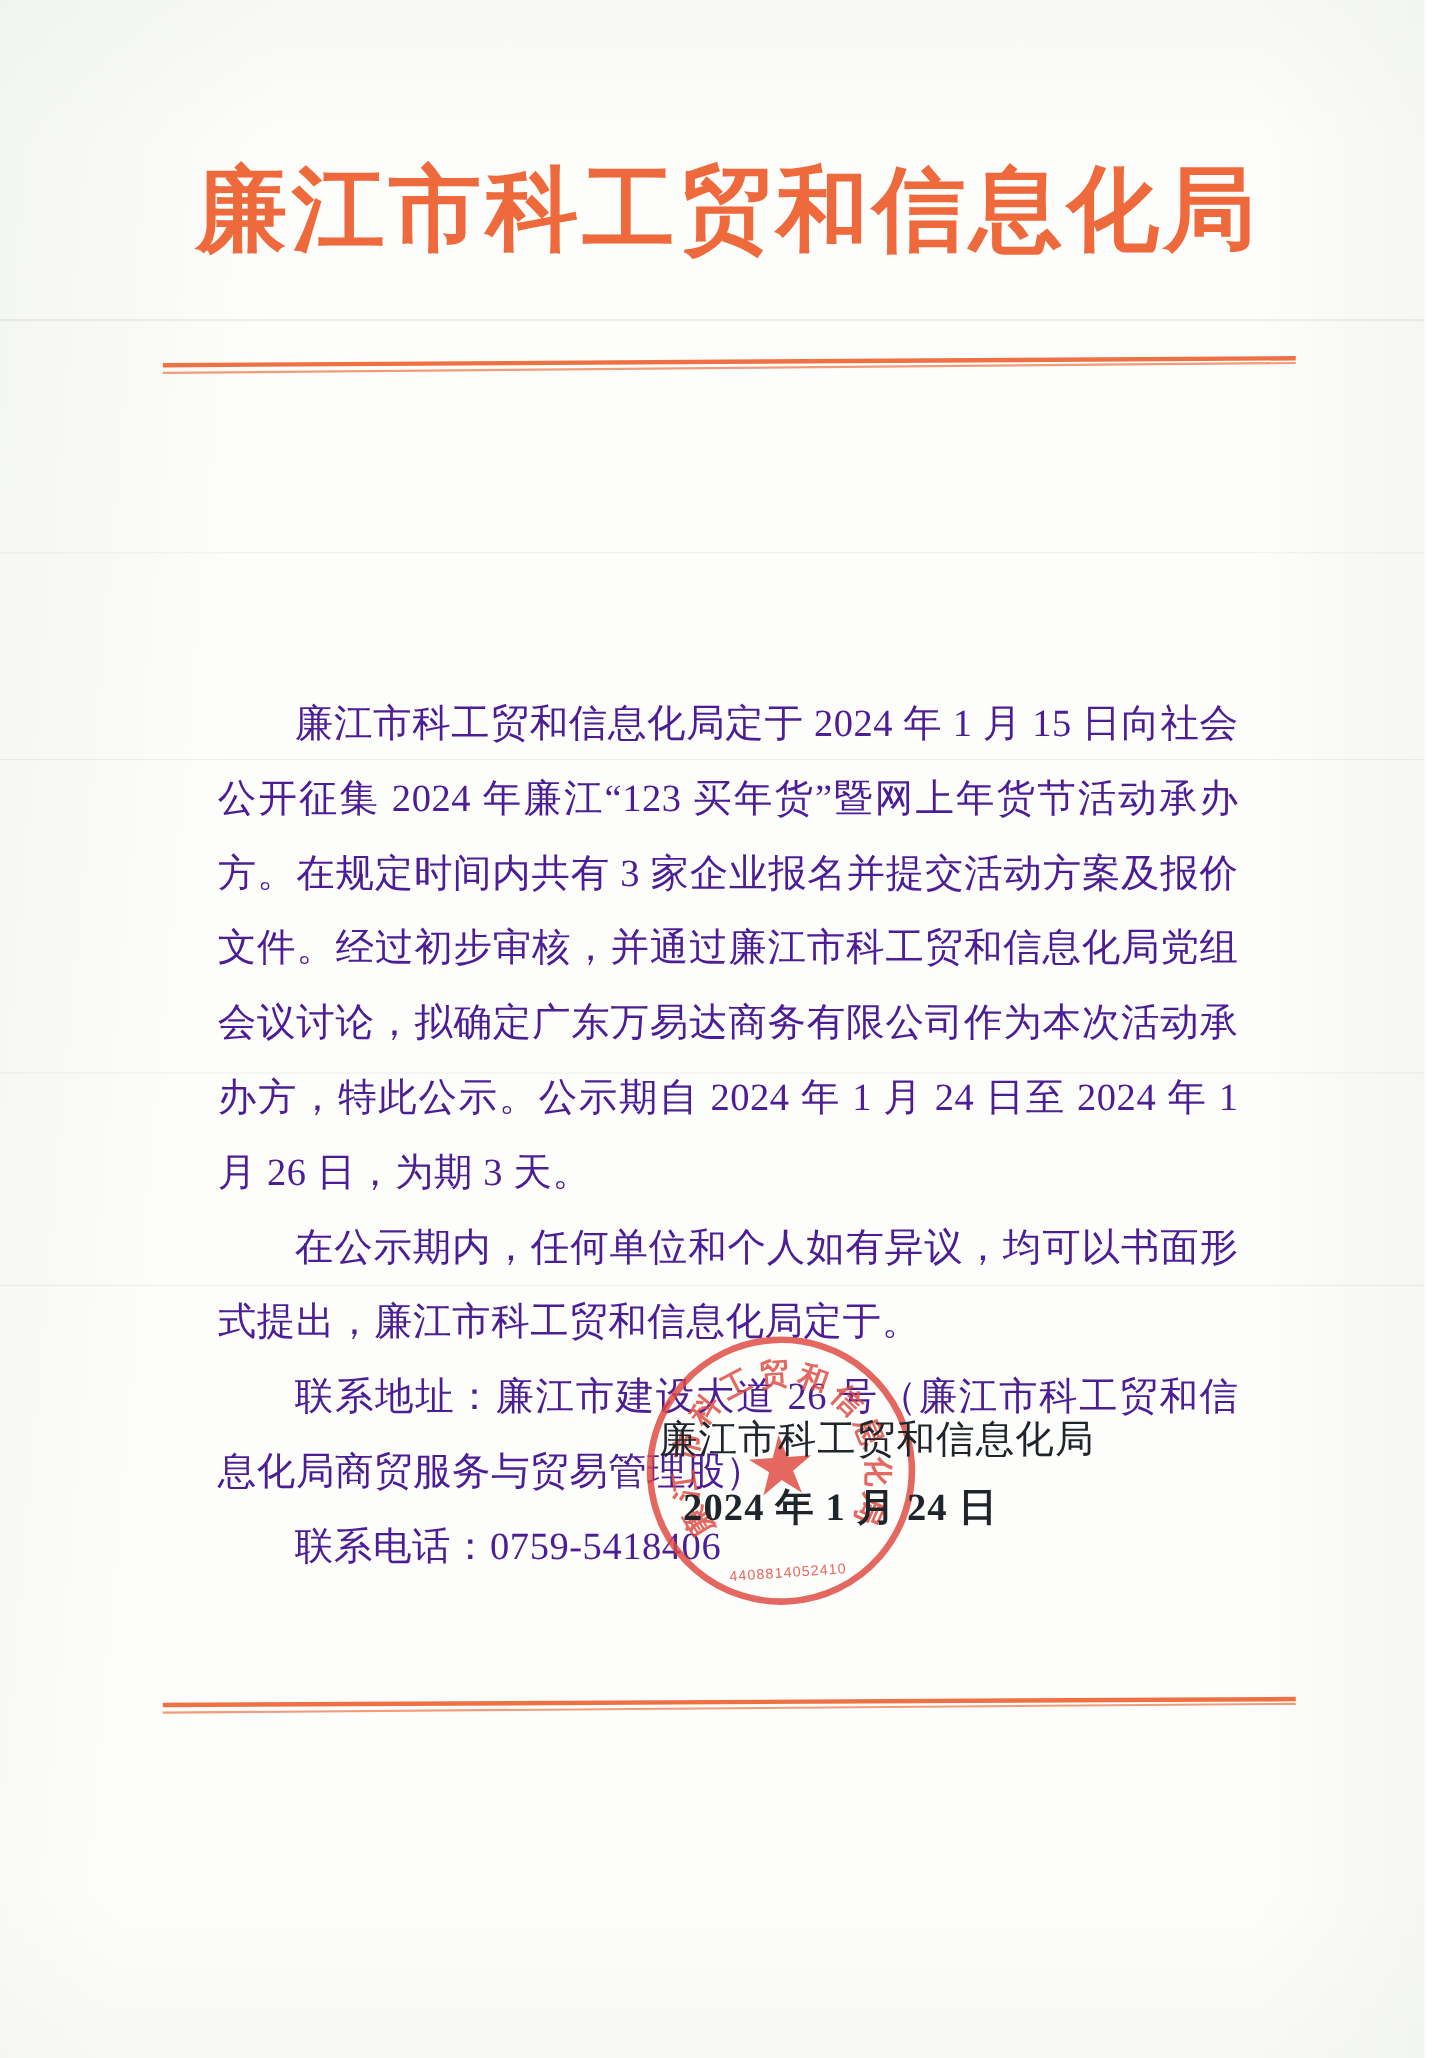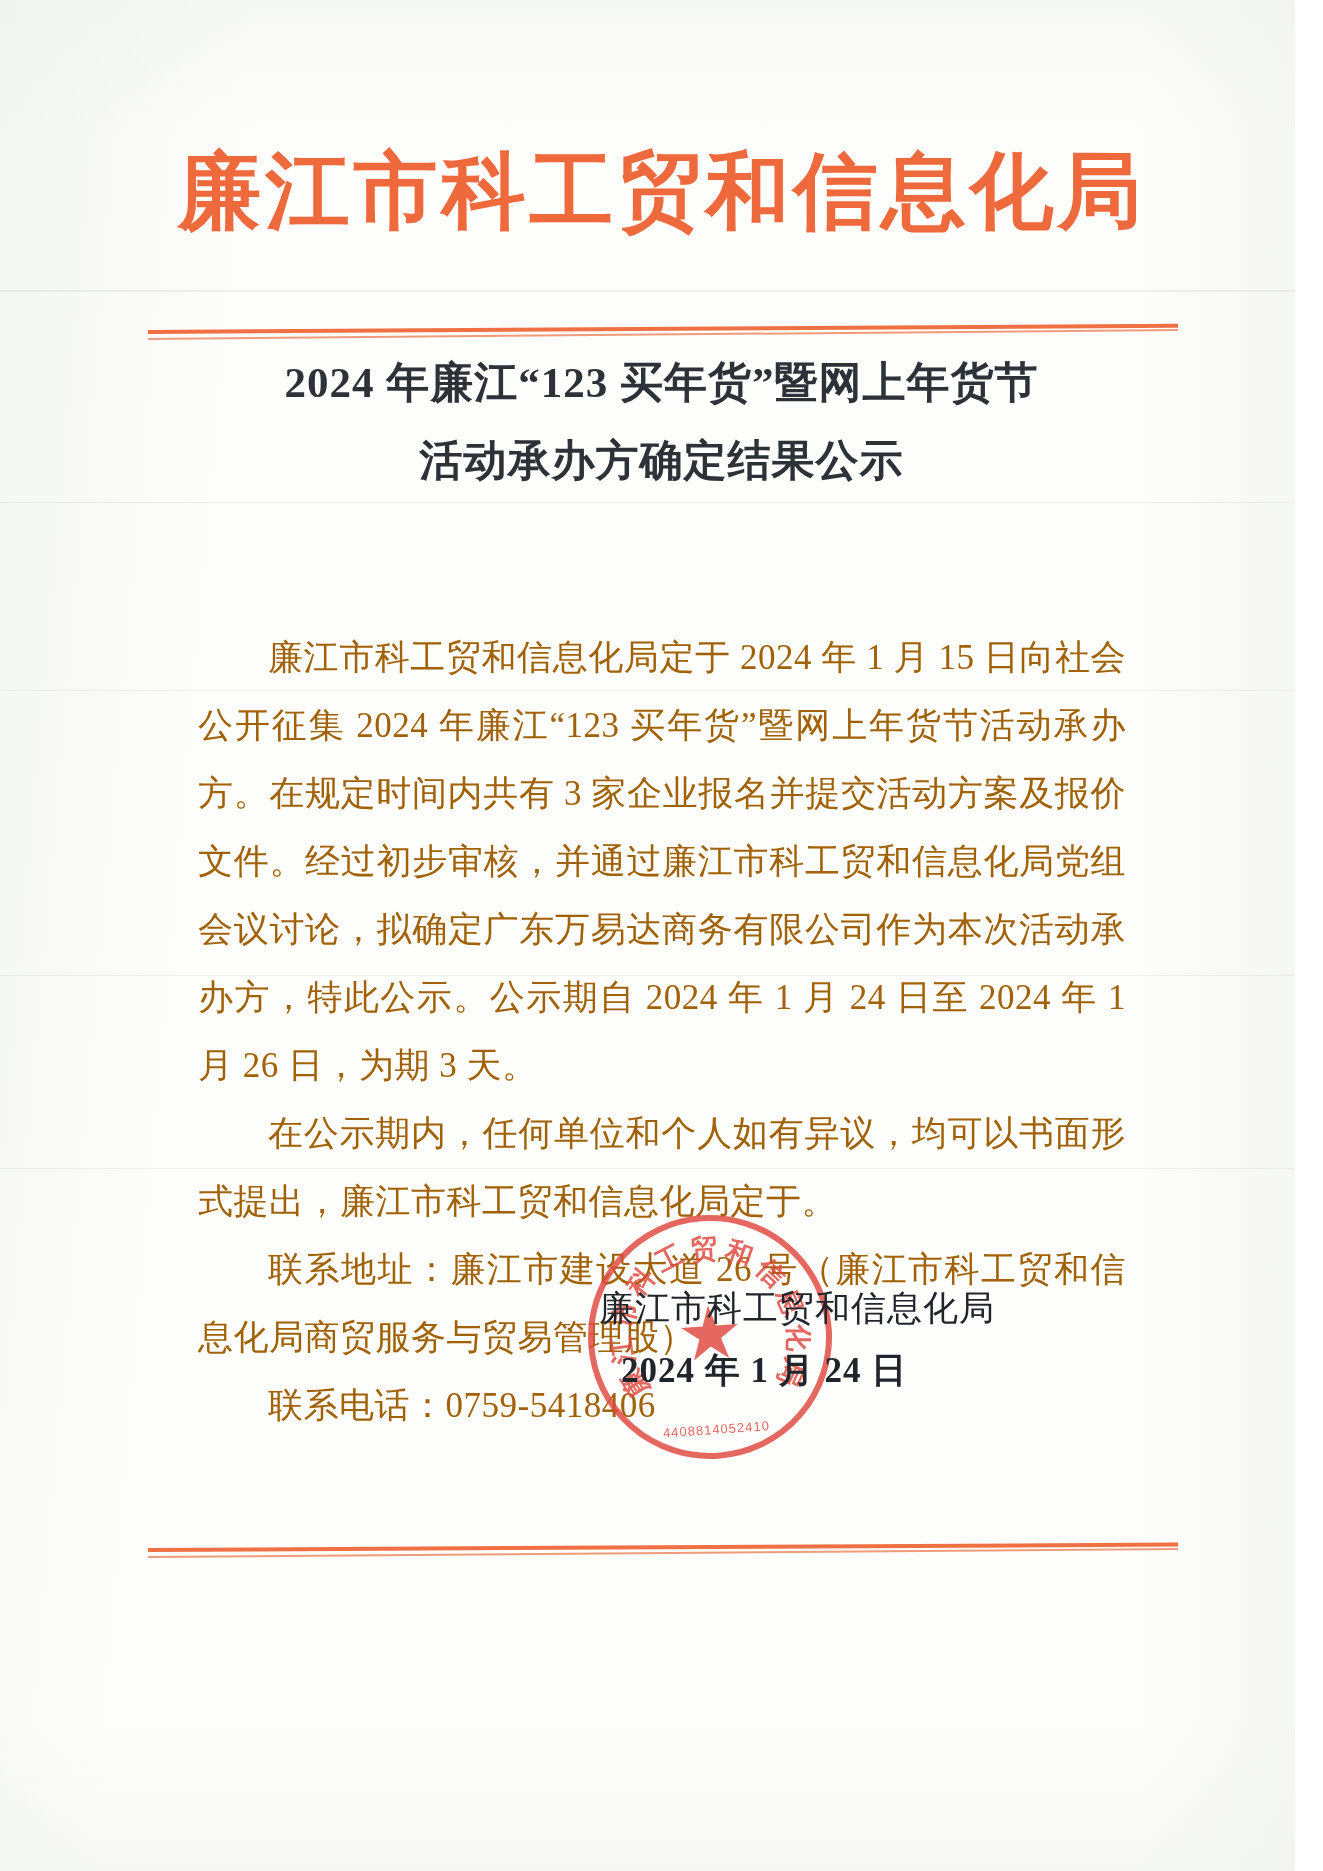--- a/index.html
+++ b/index.html
@@ -91,21 +91,21 @@
 
   
   .body-block {
     position: absolute;
     left: 198px;
     top: 624px;
     width: 928px;
     font-family: "Liberation Serif", "DejaVu Serif", serif;
     font-size: 35px;
     line-height: 68px;
-    color: #a16207;
+    color: #4c1d95;
     letter-spacing: 0.5px;
   }
   .para {
     margin: 0 0 0 0;
     text-align: justify;
     text-justify: inter-ideograph;
     text-indent: 2em;
   }
   .para + .para { margin-top: 0; }
 
@@ -222,24 +222,20 @@
   <div class="scan-streak" style="left:0; top:1168px; width:1323px; height:1px;"></div>
   <div class="scan-streak" style="left:0; top:690px; width:1323px; height:1px;"></div>
 
   <div class="letterhead">廉江市科工贸和信息化局</div>
 
   <div class="rule-top">
     <div class="bar-a"></div>
     <div class="bar-b"></div>
   </div>
 
-  <div class="doc-title">
-    <span class="tl">2024 年廉江“123 买年货”暨网上年货节</span>
-    <span class="tl">活动承办方确定结果公示</span>
-  </div>
 
   <div class="body-block">
     <p class="para">廉江市科工贸和信息化局定于 2024 年 1 月 15 日向社会公开征集 2024 年廉江“123 买年货”暨网上年货节活动承办方。在规定时间内共有 3 家企业报名并提交活动方案及报价文件。经过初步审核，并通过廉江市科工贸和信息化局党组会议讨论，拟确定广东万易达商务有限公司作为本次活动承办方，特此公示。公示期自 2024 年 1 月 24 日至 2024 年 1 月 26 日，为期 3 天。</p>
     <p class="para">在公示期内，任何单位和个人如有异议，均可以书面形式提出，廉江市科工贸和信息化局定于。</p>
     <p class="para">联系地址：廉江市建设大道 26 号（廉江市科工贸和信息化局商贸服务与贸易管理股）</p>
     <p class="para">联系电话：0759-5418406</p>
   </div>
 
   <div class="seal">
     <div class="seal-inner">

